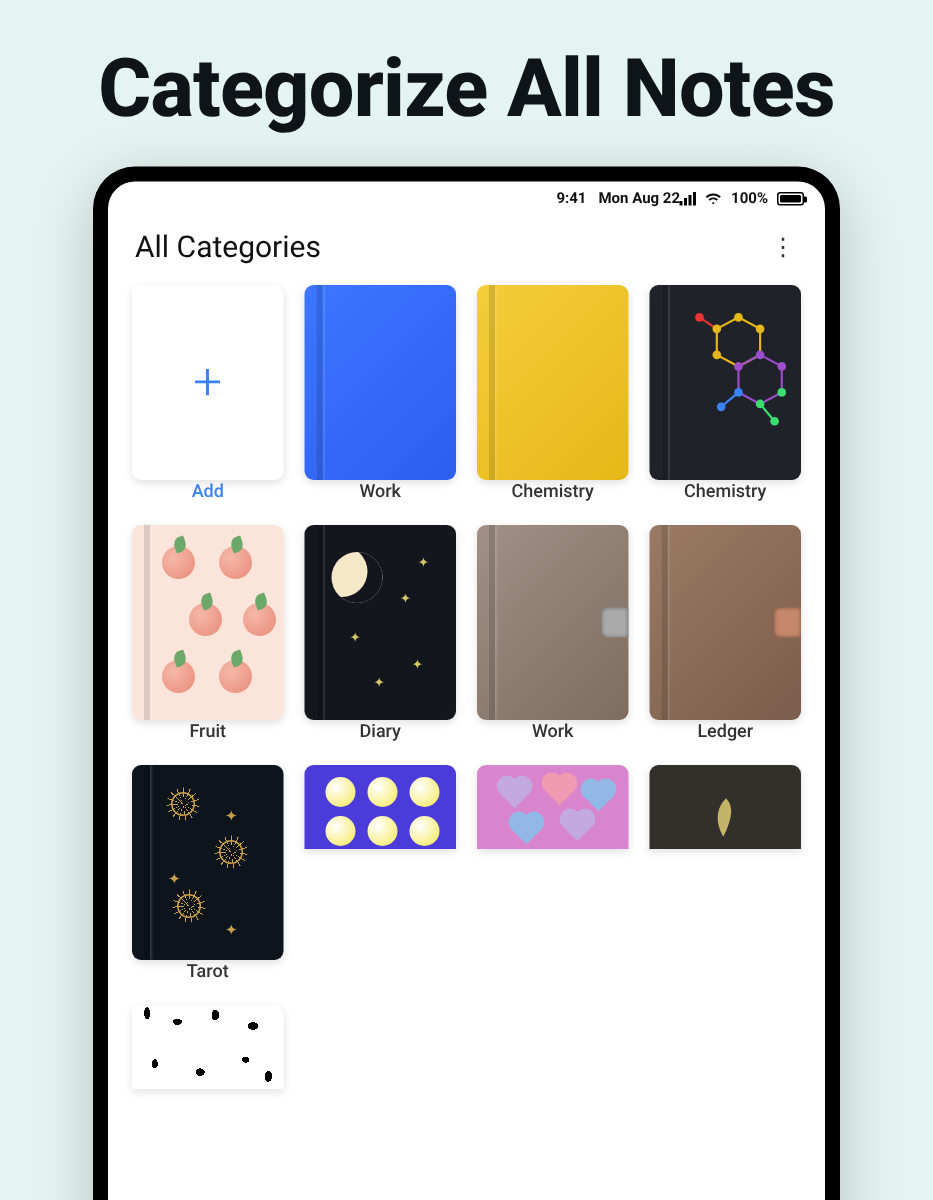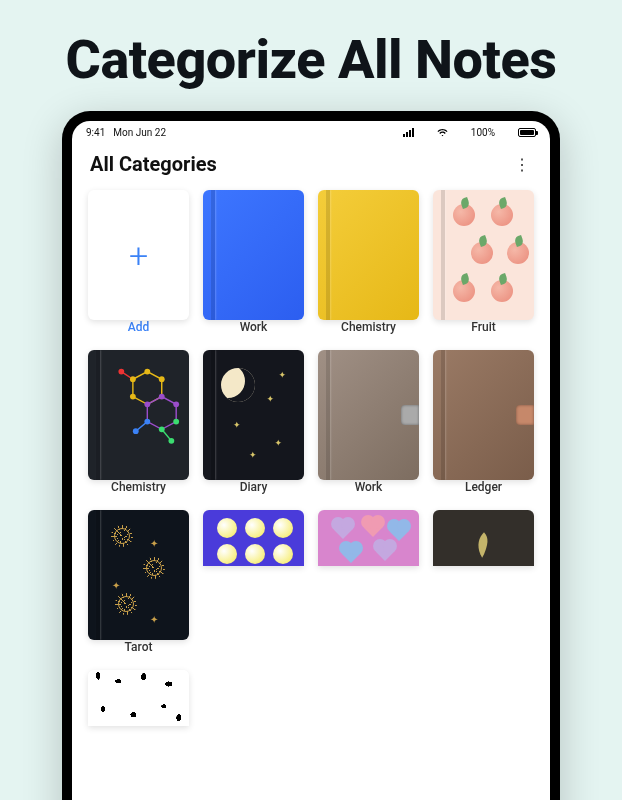--- a/index.html
+++ b/index.html
@@ -1,31 +1,31 @@
 <!DOCTYPE html>
 <html><head>
 <meta charset="utf-8">
 <style>
 *{margin:0;padding:0;box-sizing:border-box}
 body{width:622px;height:800px;background:#e4f4f1;font-family:-apple-system,BlinkMacSystemFont,"Segoe UI",Roboto,Helvetica,Arial,sans-serif;overflow:hidden}
 .promo-title{text-align:center;font-size:54px;font-weight:800;color:#0f1419;padding:28px 0 20px;letter-spacing:-0.5px}
 .device{width:498px;margin:0 auto;background:#000;border-radius:28px;padding:10px;position:relative;box-shadow:0 10px 40px rgba(0,0,0,0.2)}
 .screen{background:#fff;border-radius:18px;overflow:hidden;height:720px}
-.status-bar{display:flex;align-items:center;justify-content:space-between;padding:6px 14px 4px;font-size:10px;color:#111;font-weight:400}
+.status-bar{display:flex;align-items:center;justify-content:flex-end;padding:6px 14px 4px;font-size:10px;color:#111;font-weight:700}
 .status-left{display:flex;align-items:center;gap:8px}
-.status-right{display:flex;align-items:center;gap:23px}
+.status-right{display:flex;align-items:center;gap:6px}
 .signal-bars{display:flex;align-items:flex-end;gap:1px}
 .bar{width:2px;background:#000}
 .b1{height:3px}.b2{height:5px}.b3{height:7px}.b4{height:9px}
 .wifi-icon{width:11px;height:11px}
 .battery-icon{width:18px;height:9px;border:1px solid #000;border-radius:2px;position:relative}
 .battery-icon::after{content:"";position:absolute;right:-3px;top:2px;width:2px;height:4px;background:#000;border-radius:0 1px 1px 0}
 .battery-fill{position:absolute;left:1px;top:1px;bottom:1px;right:1px;background:#000;border-radius:1px}
 .app-header{display:flex;justify-content:space-between;align-items:center;padding:10px 18px 14px}
-.page-title{font-size:20px;font-weight:700;color:#111}
+.page-title{font-size:20px;font-weight:400;color:#111}
 .menu-dots{font-size:16px;color:#333;cursor:pointer;width:20px;text-align:center}
 .grid{display:grid;grid-template-columns:repeat(4,1fr);gap:16px 14px;padding:0 16px 16px}
 .item{display:flex;flex-direction:column;align-items:center;cursor:pointer}
 .cover{width:100%;height:130px;border-radius:6px;box-shadow:0 2px 6px rgba(0,0,0,0.12);position:relative;overflow:hidden}
 .label{margin-top:0;font-size:12px;color:#333;font-weight:500;text-align:center}
 .add-cover{background:#fff;display:flex;align-items:center;justify-content:center;font-size:34px;color:#3b82f6;font-weight:300}
 .add-label{color:#3b82f6}
 
 .spine::before{content:"";position:absolute;left:8px;top:0;bottom:0;width:4px;background:rgba(0,0,0,0.12);box-shadow:1px 0 2px rgba(255,255,255,0.2)}
 .cover-blue{background:linear-gradient(135deg,#3d76ff 0%,#2c5ef0 100%)}
@@ -82,21 +82,21 @@
 <body>
 
 <div class="promo-title">Categorize All Notes</div>
 
 <div class="device">
 <div class="screen">
 
 <div class="status-bar">
   <div class="status-left">
     <span>9:41</span>
-    <span>Mon Jun 22</span>
+    <span>Mon Aug 22</span>
   </div>
   <div class="status-right">
     <span class="signal-bars">
             <span class="bar b1"></span>
             <span class="bar b2"></span>
             <span class="bar b3"></span>
             <span class="bar b4"></span>
           </span>
     <svg class="wifi-icon" viewBox="0 0 24 24" fill="#000">
             <path d="M12 20l-2-2c1-1 3-1 4 0l-2 2zm-5-5l-2-2c4-4 10-4 14 0l-2 2c-3-3-7-3-10 0zm-4-4l-2-2c6-6 16-6 22 0l-2 2c-5-5-13-5-18 0z"></path>
@@ -121,32 +121,20 @@
   </div>
 
   <div class="item">
     <div class="cover cover-blue spine"></div>
     <div class="label">Work</div>
   </div>
 
   <div class="item">
     <div class="cover cover-yellow spine"></div>
     <div class="label">Chemistry</div>
-  </div>
-
-  <div class="item">
-    <div class="cover cover-fruit spine">
-      <div class="peach" style="top:14px;left:20px"></div>
-      <div class="peach" style="top:14px;left:58px"></div>
-      <div class="peach" style="top:52px;left:38px"></div>
-      <div class="peach" style="top:52px;left:74px"></div>
-      <div class="peach" style="top:90px;left:20px"></div>
-      <div class="peach" style="top:90px;left:58px"></div>
-    </div>
-    <div class="label">Fruit</div>
   </div>
 
   <div class="item">
     <div class="cover cover-chem spine chem">
       <svg viewBox="0 0 80 100">
         <g stroke-width="1.5" fill="none">
           <polygon points="30,20 45,12 60,20 60,38 45,46 30,38" stroke="#e6b817"></polygon>
           <polygon points="45,46 60,38 75,46 75,64 60,72 45,64" stroke="#9b4dca"></polygon>
           <line x1="30" y1="20" x2="18" y2="12" stroke="#e33"></line>
           <line x1="60" y1="72" x2="70" y2="84" stroke="#3bdc70"></line>
@@ -163,20 +151,32 @@
         <circle cx="60" cy="72" r="3" fill="#3bdc70"></circle>
         <circle cx="45" cy="64" r="3" fill="#3b82f6"></circle>
         <circle cx="33" cy="74" r="3" fill="#3b82f6"></circle>
         <circle cx="70" cy="84" r="3" fill="#3bdc70"></circle>
         <circle cx="30" cy="38" r="3" fill="#e6b817"></circle>
       </svg>
     </div>
     <div class="label">Chemistry</div>
   </div>
 
+  <div class="item">
+    <div class="cover cover-fruit spine">
+      <div class="peach" style="top:14px;left:20px"></div>
+      <div class="peach" style="top:14px;left:58px"></div>
+      <div class="peach" style="top:52px;left:38px"></div>
+      <div class="peach" style="top:52px;left:74px"></div>
+      <div class="peach" style="top:90px;left:20px"></div>
+      <div class="peach" style="top:90px;left:58px"></div>
+    </div>
+    <div class="label">Fruit</div>
+  </div>
+
 
 
   <div class="item">
     <div class="cover cover-diary spine">
       <div class="moon"></div>
       <span class="star" style="top:20px;right:18px">✦</span>
       <span class="star" style="top:44px;right:30px">✦</span>
       <span class="star" style="top:70px;left:30px">✦</span>
       <span class="star" style="top:88px;right:22px">✦</span>
       <span class="star" style="top:100px;left:46px">✦</span>

